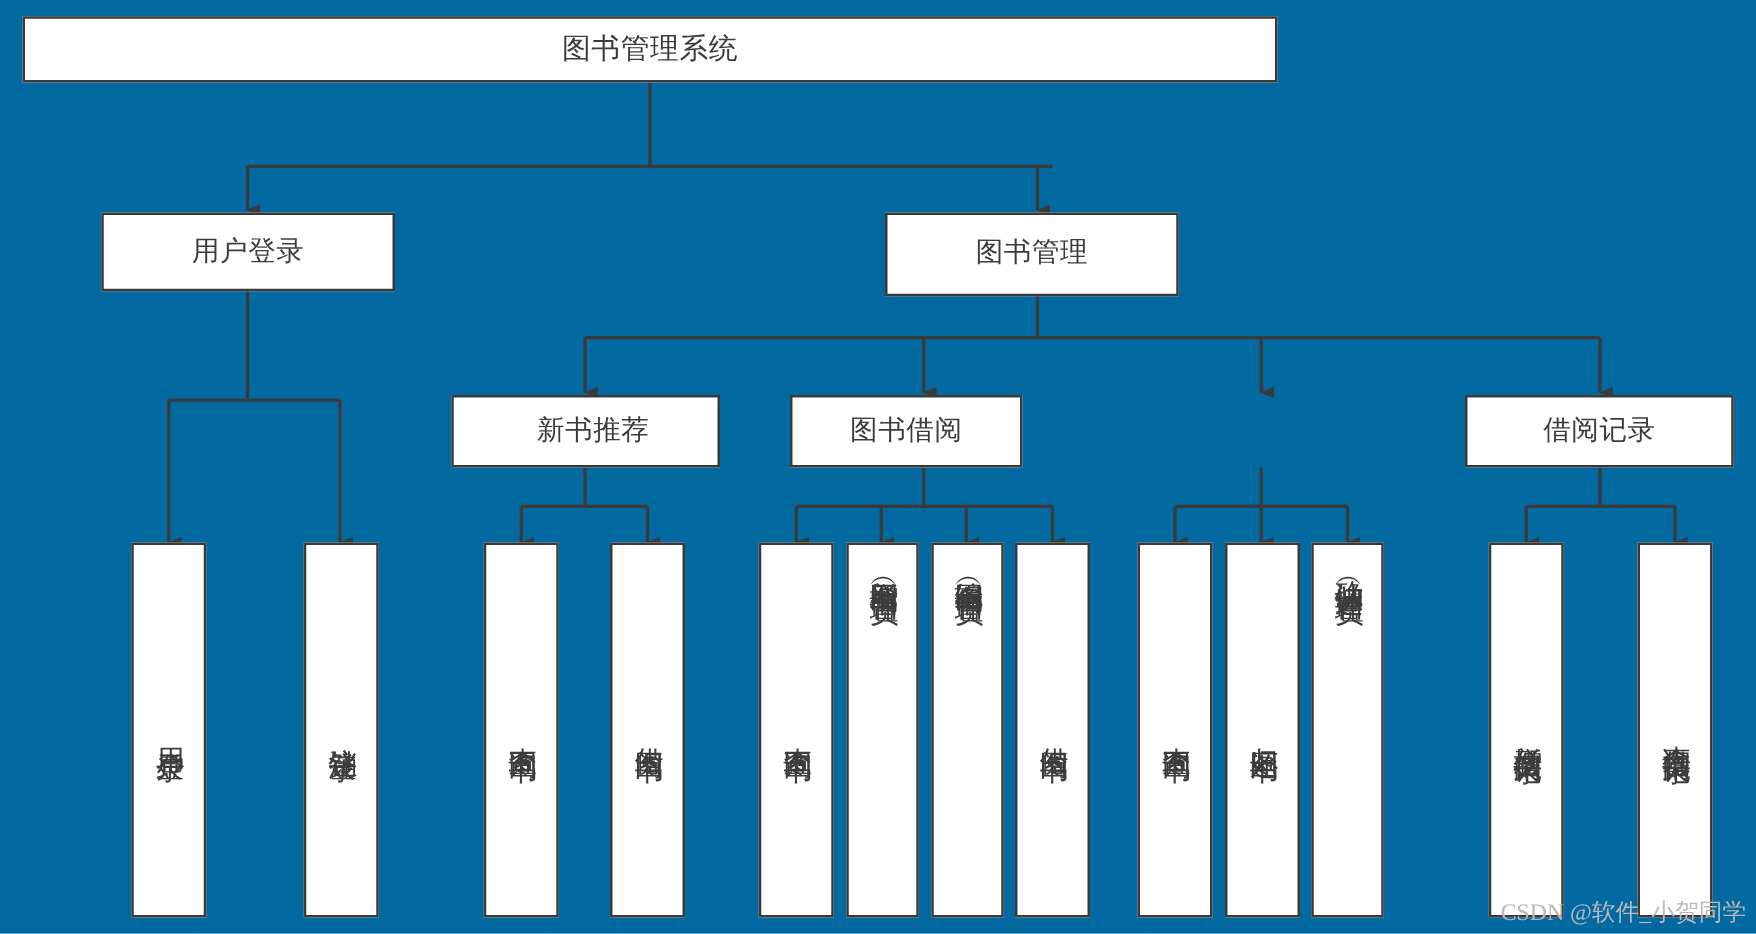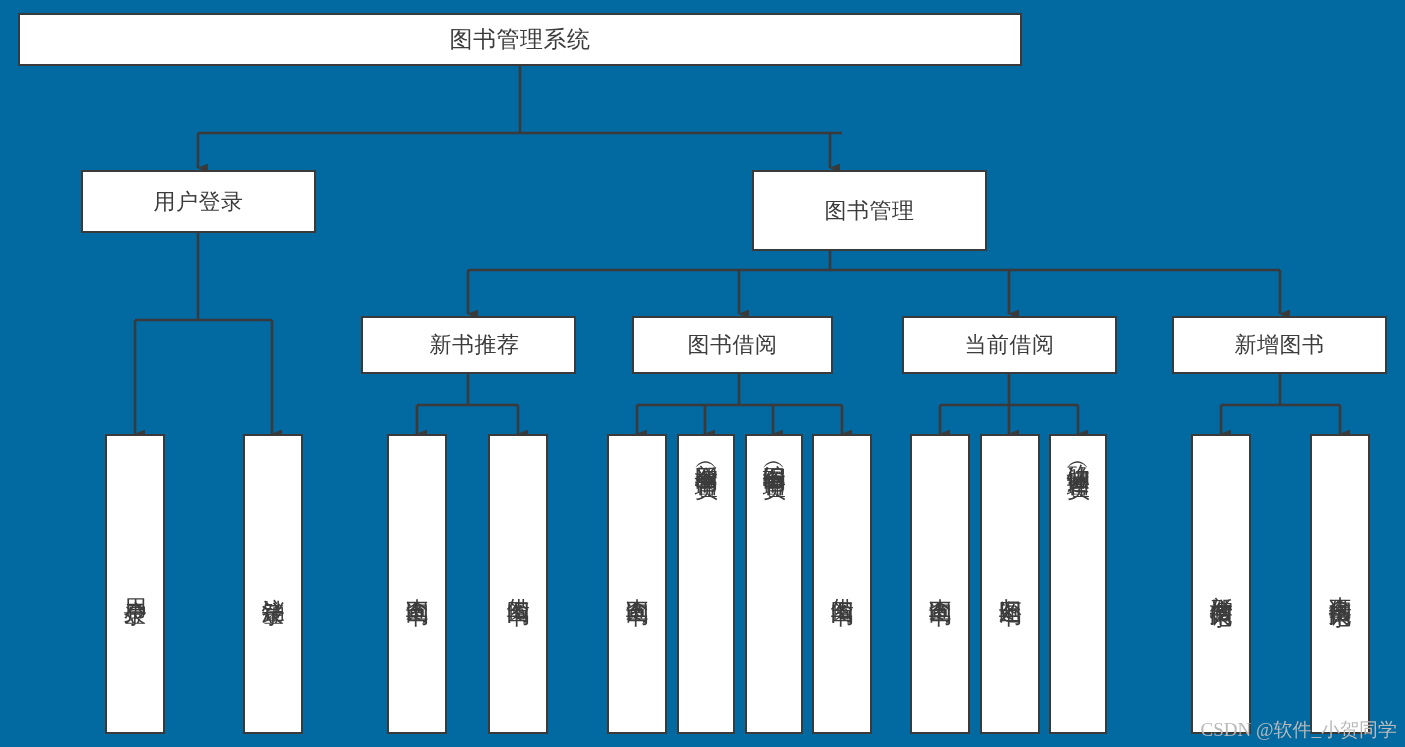--- a/index.html
+++ b/index.html
@@ -134,35 +134,32 @@
     </g>
   </svg>
 
   <div class="node horiz root" style="left:18px; top:13px; width:1004px; height:53px;">
     <span class="node-label">图书管理系统</span>
   </div>
 
   <div class="node horiz" style="left:81px; top:170px; width:235px; height:63px;">
     <span class="node-label">用户登录</span>
   </div>
-  <div class="node horiz" style="left:752px; top:170px; width:235px; height:81px;">
+  <div class="node horiz" style="left:708px; top:170px; width:235px; height:67px;font-family:Liberation Mono, monospace;">
     <span class="node-label">图书管理</span>
   </div>
 
   <div class="node horiz" style="left:361px; top:316px; width:215px; height:58px;padding-left:12px;">
     <span class="node-label">新书推荐</span>
   </div>
-  <div class="node horiz" style="left:632px; top:316px; width:201px; height:58px;">
+  <div class="node horiz" style="left:632px; top:316px; width:186px; height:58px;">
     <span class="node-label">图书借阅</span>
   </div>
-  <div class="node horiz" style="left:902px; top:316px; width:215px; height:58px;">
-    <span class="node-label">当前借阅</span>
-  </div>
   <div class="node horiz" style="left:1172px; top:316px; width:215px; height:58px;">
-    <span class="node-label">新增图书</span>
+    <span class="node-label">借阅记录</span>
   </div>
 
   <div class="node vert centered" style="left:105px; top:434px; width:60px; height:300px;">
     <span class="node-label">用户登录</span>
   </div>
   <div class="node vert centered" style="left:243px; top:434px; width:60px; height:300px;">
     <span class="node-label">注销登录</span>
   </div>
 
   <div class="node vert centered" style="left:387px; top:434px; width:60px; height:300px;">

